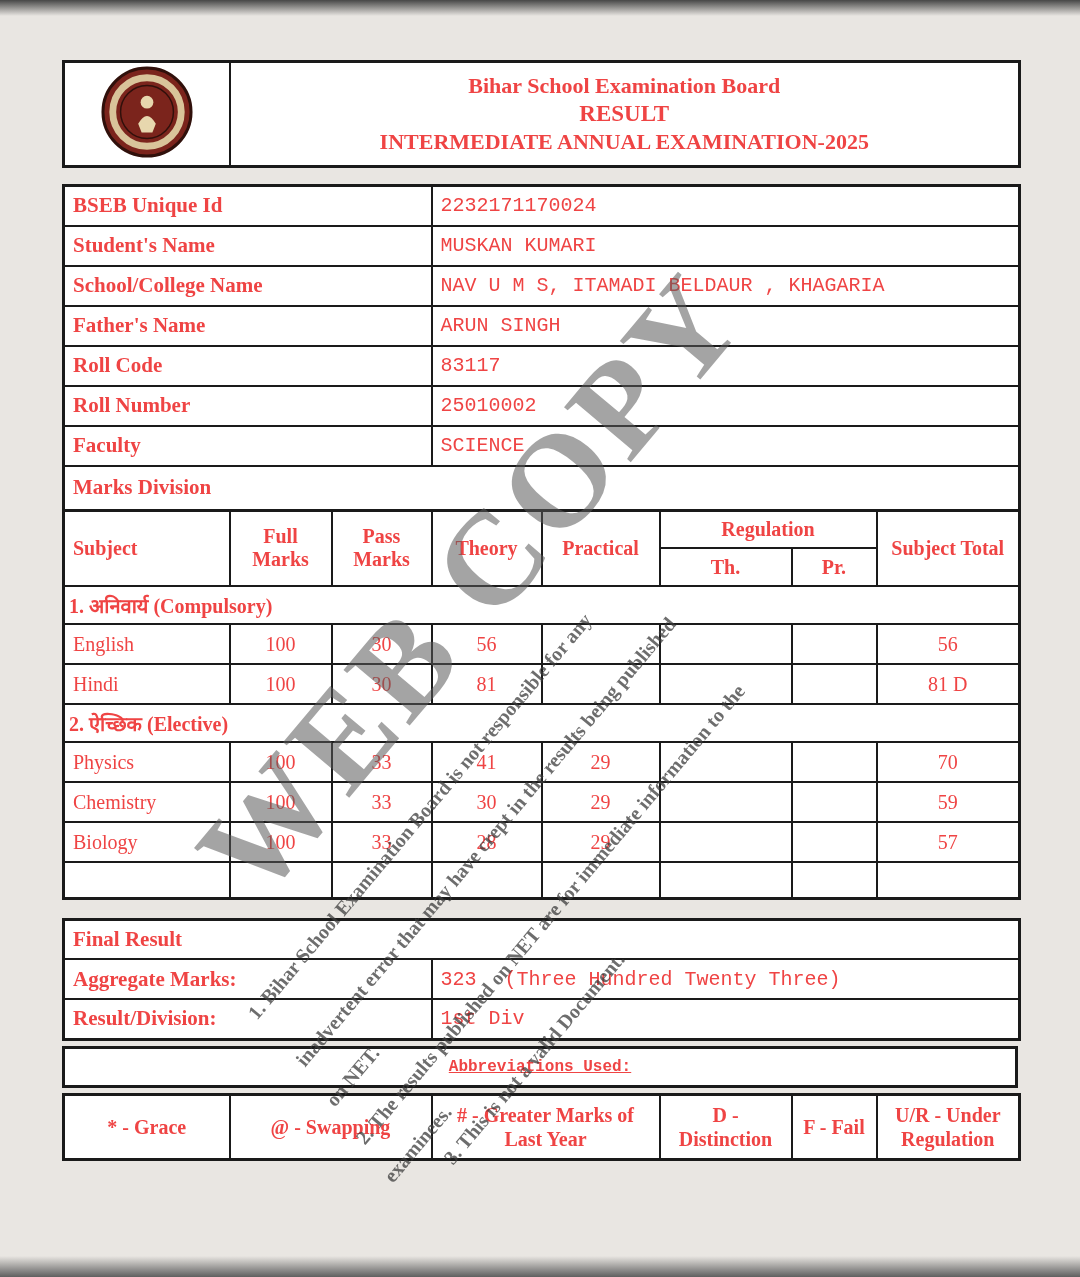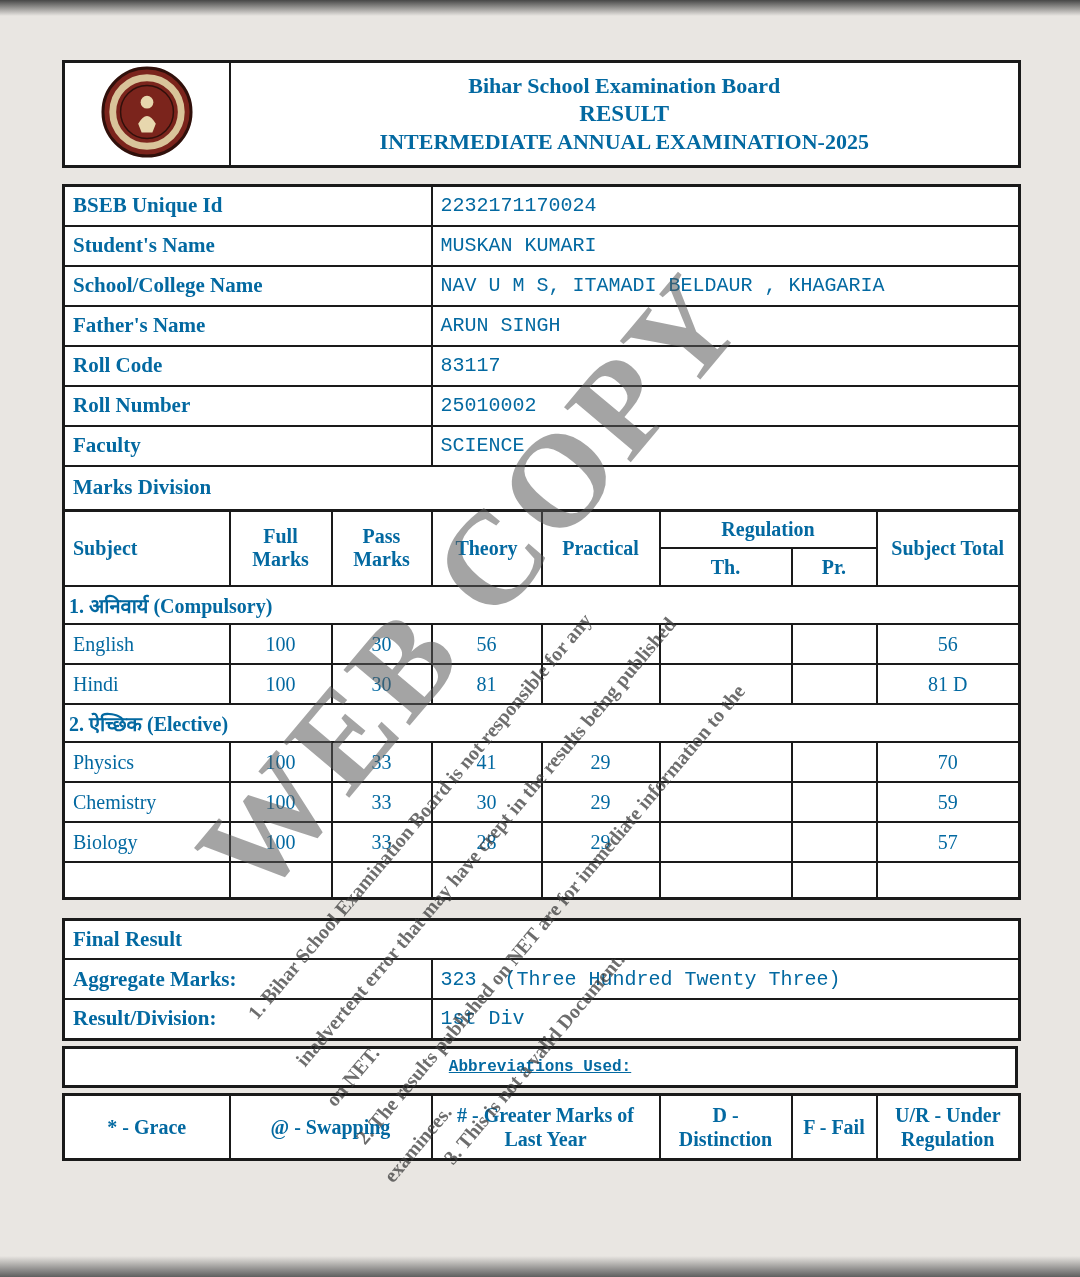--- a/index.html
+++ b/index.html
@@ -5,21 +5,21 @@
   html,body{margin:0;padding:0;}
   body{
     width:1080px;height:1277px;
     font-family:"Liberation Serif", serif;
     background:#e9e6e2;
   }
   .page{
     position:relative;width:1080px;height:1277px;overflow:hidden;
     background:linear-gradient(180deg,#474747 0px,#e9e6e2 16px,#e9e6e2 1256px,#5f5f5f 1277px);
   }
-  .doc{position:absolute;left:62px;top:60px;width:800px;color:#0369a1;}
+  .doc{position:absolute;left:62px;top:60px;width:800px;color:#ef4444;}
   .doc table{border-collapse:collapse;table-layout:fixed;width:956px;background:#ffffff;border:3px solid #1a1a1a;}
   .doc td{border:2px solid #1a1a1a;overflow:hidden;}
 
   
   .header-table td{height:100px;vertical-align:middle;}
   .logo-cell{text-align:center;}
   .title-cell{text-align:center;}
   .title-line1,.title-line3{font-size:22px;font-weight:bold;}
   .title-line2{font-size:23px;font-weight:bold;margin:2px 0;}
 

